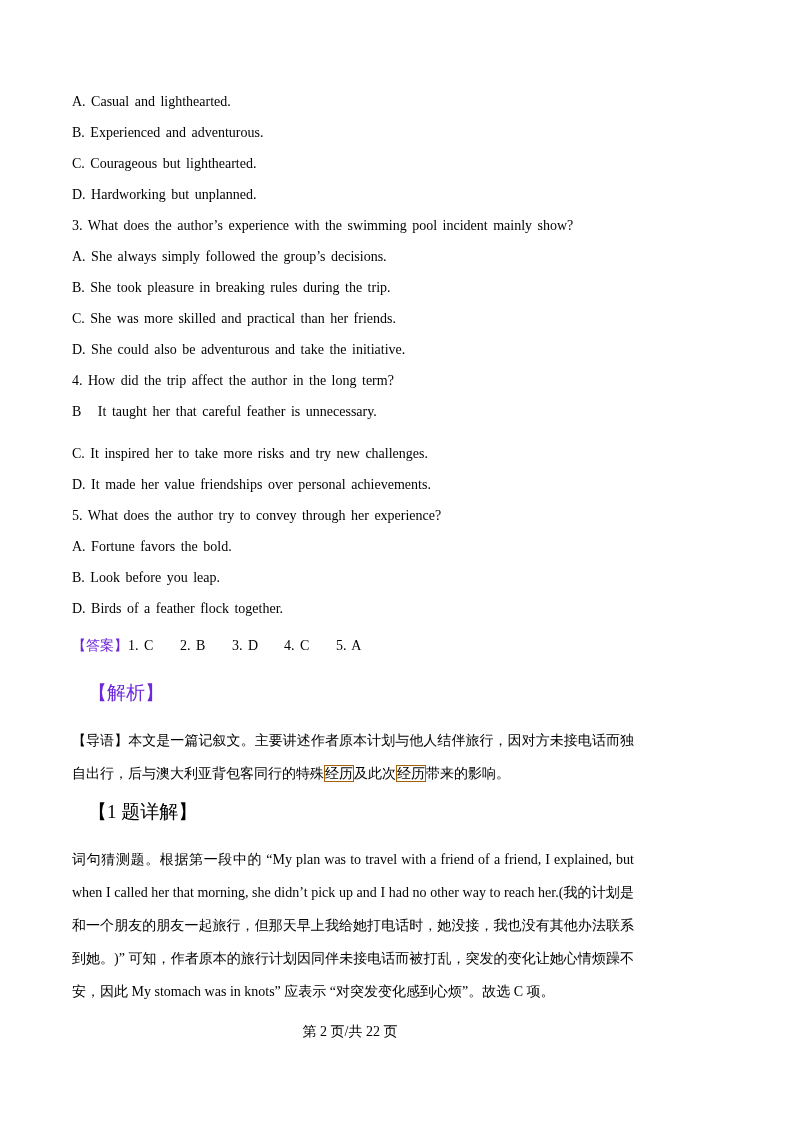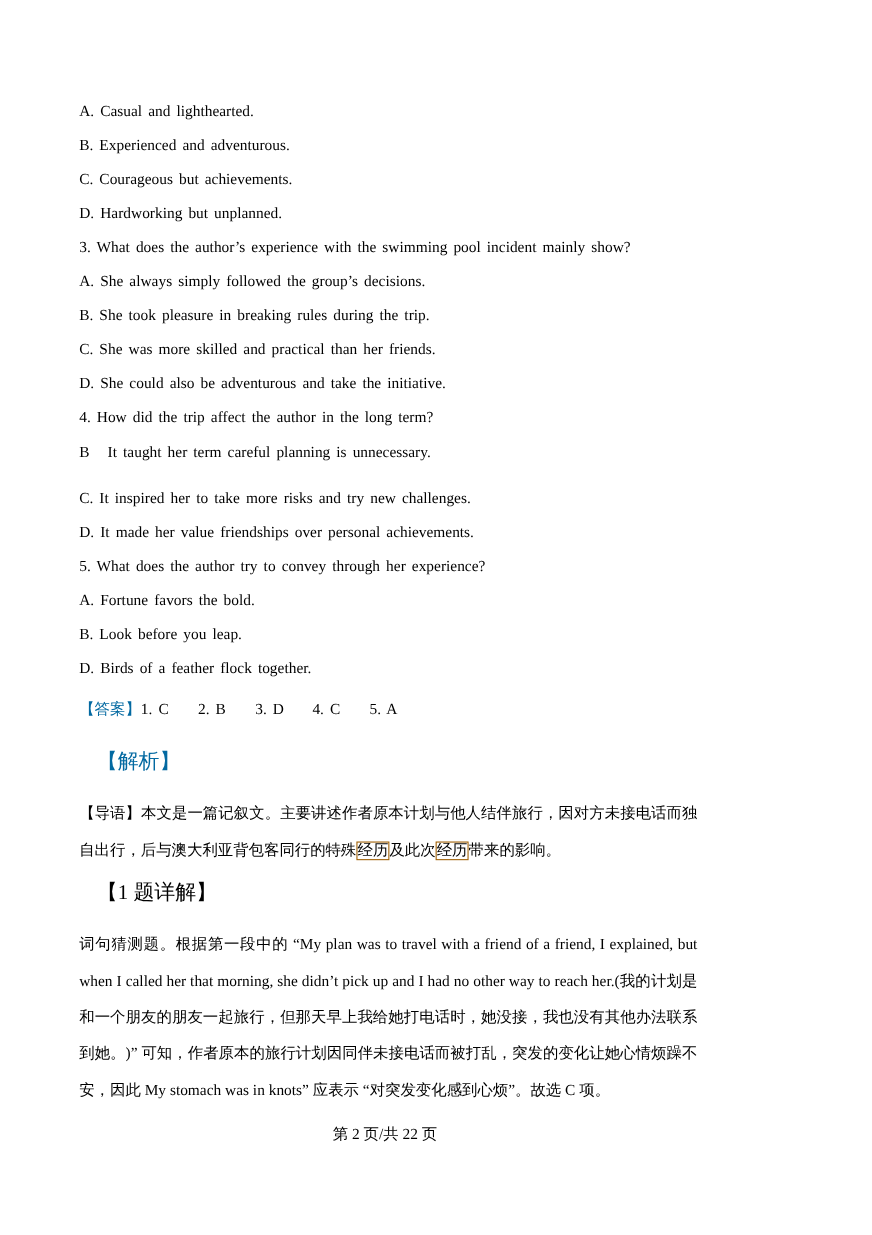--- a/index.html
+++ b/index.html
@@ -31,21 +31,21 @@
   }
   .gap-before {
     margin-top: 11px;
   }
   .answers-line {
     margin: 6px 0 0 0;
     font-size: 14px;
     line-height: 31px;
   }
   .label-blue {
-    color: #0369a1;
+    color: #6d28d9;
   }
   .ans-item {
     display: inline-block;
     width: 52px;
     word-spacing: 2px;
   }
   .heading-line {
     margin: 16px;
     font-size: 19px;
     line-height: 31px;
@@ -73,29 +73,29 @@
   }
 </style>
 </head>
 <body>
 
 <div class="page">
   <div class="content">
 
     <p class="line">A. Casual and lighthearted.</p>
     <p class="line">B. Experienced and adventurous.</p>
-    <p class="line">C. Courageous but achievements.</p>
+    <p class="line">C. Courageous but lighthearted.</p>
     <p class="line">D. Hardworking but unplanned.</p>
     <p class="line">3. What does the author’s experience with the swimming pool incident mainly show?</p>
     <p class="line">A. She always simply followed the group’s decisions.</p>
     <p class="line">B. She took pleasure in breaking rules during the trip.</p>
     <p class="line">C. She was more skilled and practical than her friends.</p>
     <p class="line">D. She could also be adventurous and take the initiative.</p>
     <p class="line">4. How did the trip affect the author in the long term?</p>
-    <p class="line">B   It taught her term careful planning is unnecessary.</p>
+    <p class="line">B   It taught her that careful feather is unnecessary.</p>
     <p class="line gap-before">C. It inspired her to take more risks and try new challenges.</p>
     <p class="line">D. It made her value friendships over personal achievements.</p>
     <p class="line">5. What does the author try to convey through her experience?</p>
     <p class="line">A. Fortune favors the bold.</p>
     <p class="line">B. Look before you leap.</p>
     <p class="line">D. Birds of a feather flock together.</p>
 
     <p class="answers-line">
       <span class="label-blue">【答案】</span><span class="ans-item">1. C</span><span class="ans-item">2. B</span><span class="ans-item">3. D</span><span class="ans-item">4. C</span><span class="ans-item">5. A</span>
     </p>

